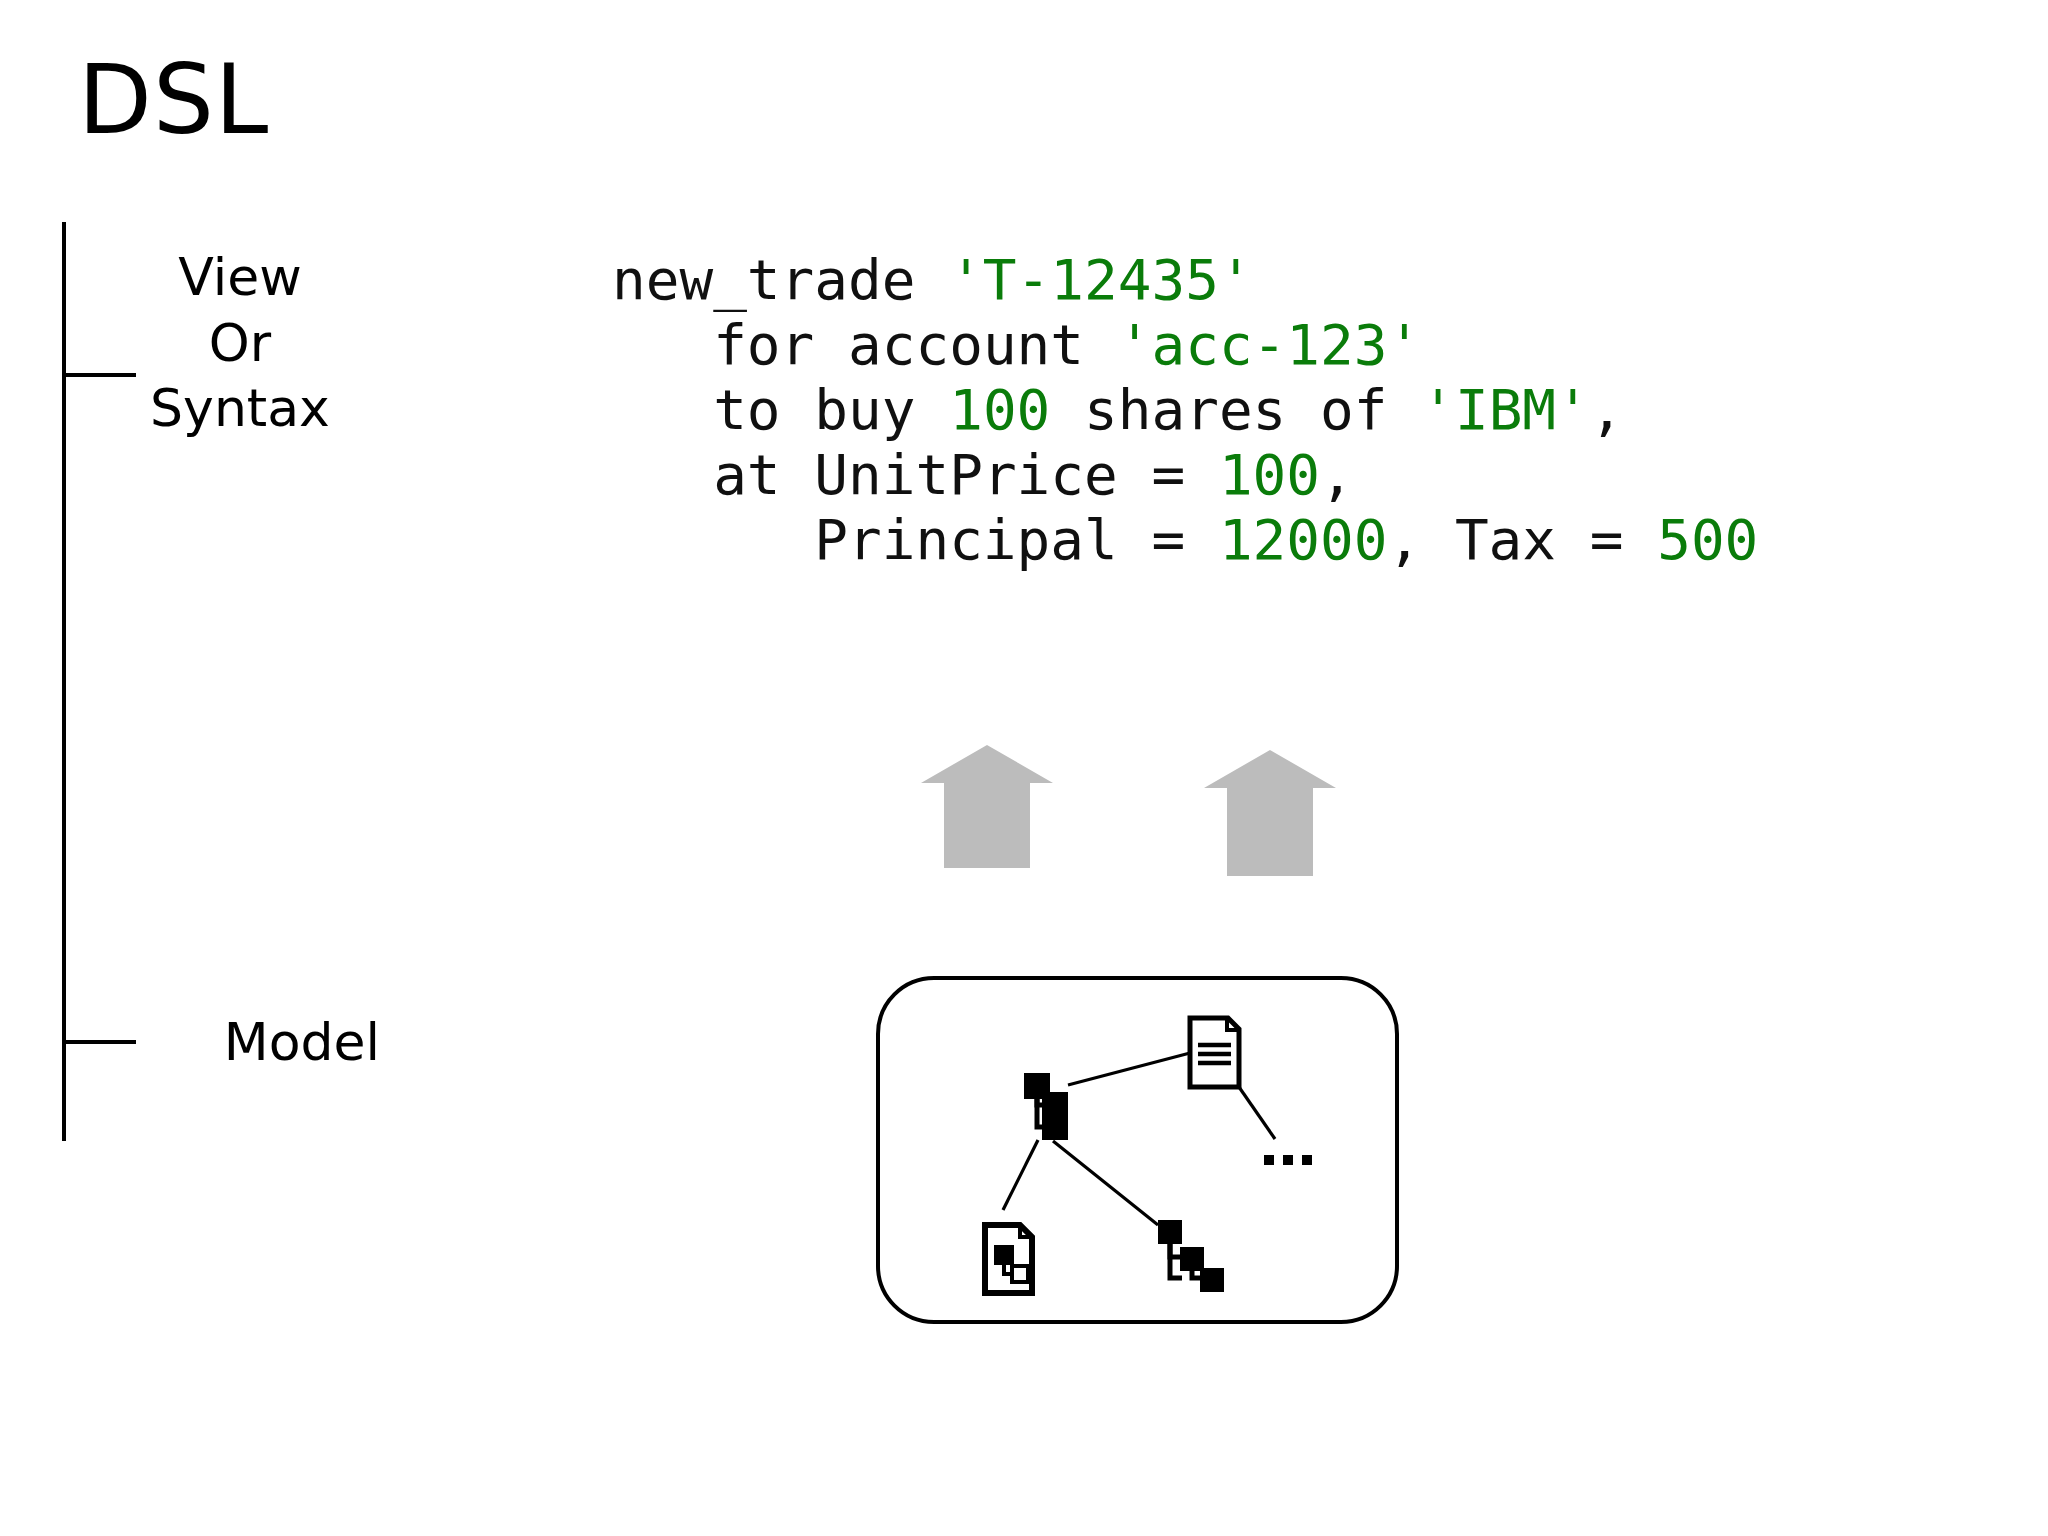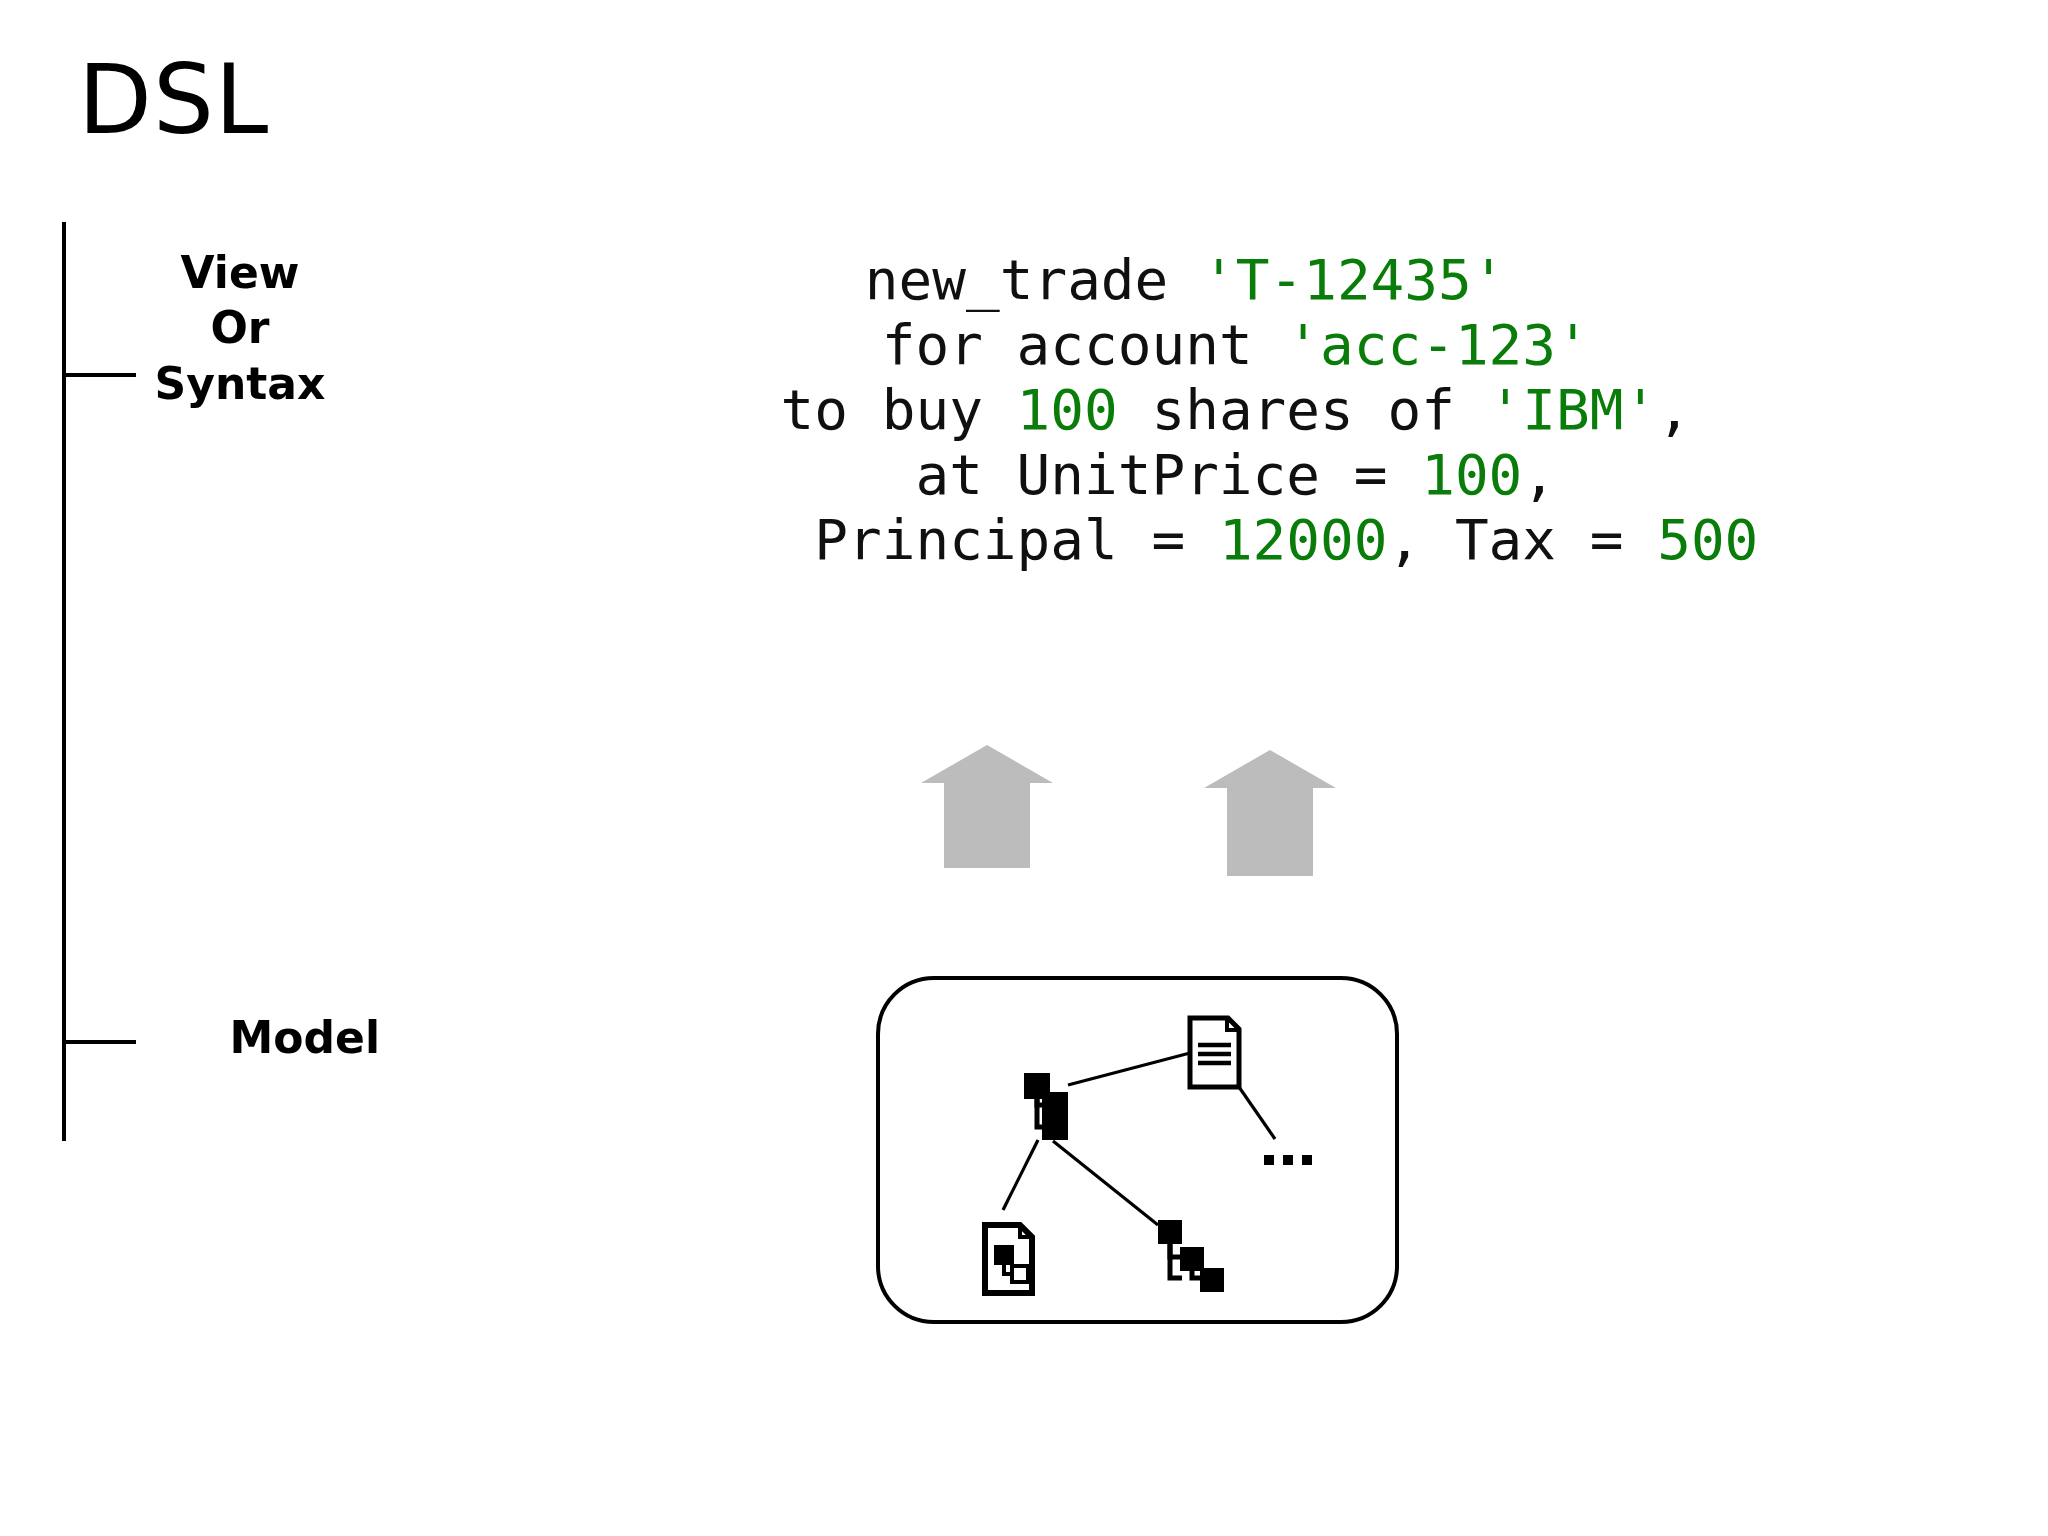--- a/index.html
+++ b/index.html
@@ -37,22 +37,22 @@
     top: 0;
     width: 2048px;
     height: 1536px;
     pointer-events: none;
   }
 
   
   .stage-label {
     position: absolute;
     font-family: "DejaVu Sans", sans-serif;
-    font-weight: 700;
-    font-size: 44px;
+    font-weight: 400;
+    font-size: 52px;
     line-height: 1.26;
     color: #000000;
     text-align: center;
     white-space: nowrap;
   }
   #stage-view {
     left: 100px;
     top: 245px;
     width: 280px;
   }
@@ -69,21 +69,20 @@
   #code-block {
     position: absolute;
     left: 612px;
     top: 248px;
     font-family: "DejaVu Sans Mono", monospace;
     font-size: 56px;
     line-height: 1.16;
     color: #101010;
     white-space: pre;
     letter-spacing: 0px;
-    text-align: center;
   }
   #code-block .ln { display: block; white-space: pre; }
   .tok-str { color: #0a7c0a; }
   .tok-num { color: #0a7c0a; }
   .tok-plain { color: #101010; }
 
   
   #arrows {
     position: absolute;
     left: 920px;

